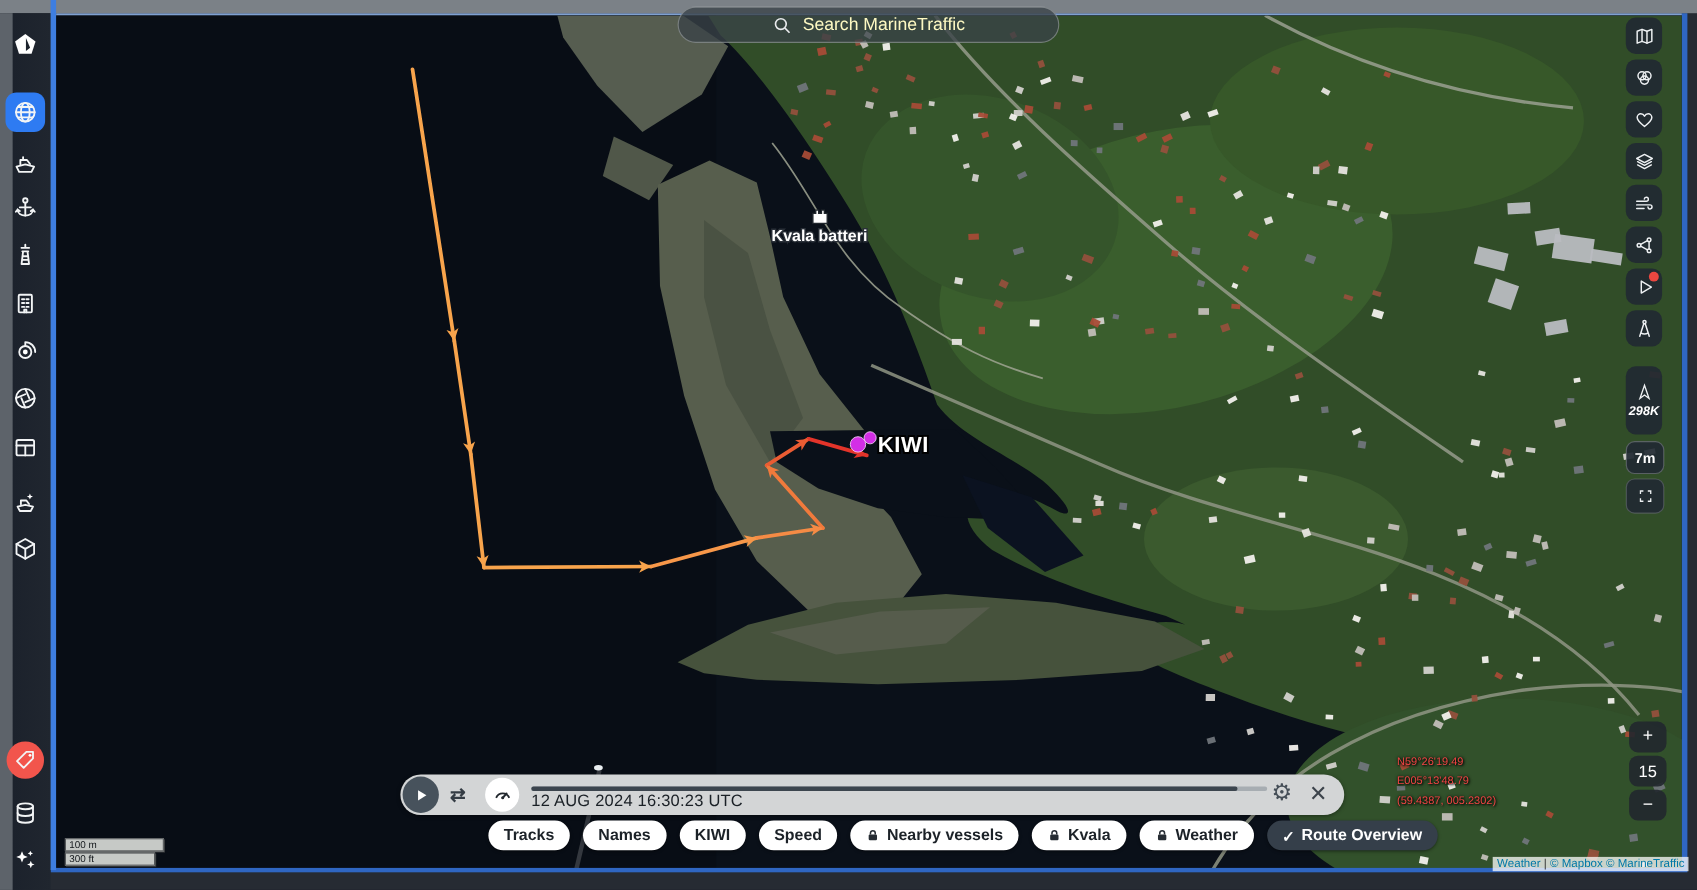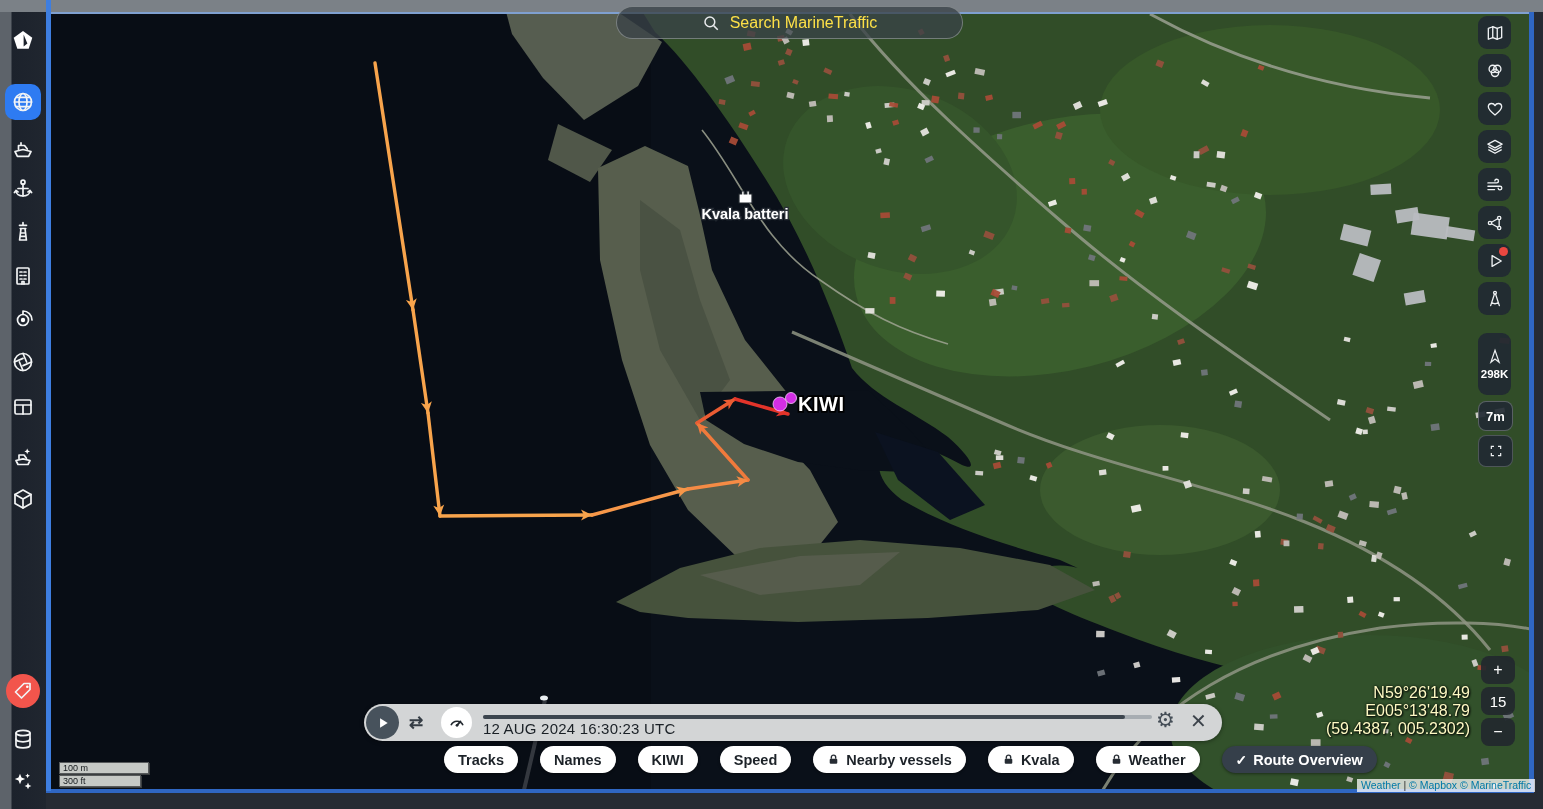--- a/index.html
+++ b/index.html
@@ -18,44 +18,44 @@
   .side-item.promo{left:6px;width:34px;height:34px;background:#f2554c;border-radius:50%;}
   .blue-divider{position:absolute;left:46px;top:0;width:5px;height:791px;background:#3e7ee0;z-index:5;}
   .map-frame{position:absolute;left:51px;top:12px;width:1478px;height:777px;z-index:1;
     border-top:2px solid #7fa0d0;background:#0a1019;overflow:hidden;}
   .frame-right{position:absolute;left:1529px;top:12px;width:5px;height:779px;background:#2f66c2;z-index:2;}
   .frame-bottom{position:absolute;left:46px;top:789px;width:1488px;height:4px;background:#2f66c2;z-index:2;}
   #terrain{position:absolute;left:0;top:0;}
   
   .search-bar{position:absolute;left:616px;top:6px;width:345px;height:31px;z-index:6;
     background:rgba(58,66,72,.78);border:1px solid rgba(255,255,255,.3);border-radius:17px;
-    display:flex;align-items:center;justify-content:center;gap:10px;color:#fde047;font-size:16px;}
+    display:flex;align-items:center;justify-content:center;gap:10px;color:#fef9c3;font-size:16px;}
   .search-bar svg{width:18px;height:18px;stroke:#e8eaec;stroke-width:2;fill:none;}
   
   .tool-btn{position:absolute;left:1478px;width:33px;height:33px;background:rgba(33,41,50,.92);
     border-radius:9px;display:flex;align-items:center;justify-content:center;z-index:6;}
   .tool-btn svg{width:20px;height:20px;stroke:#eef1f3;stroke-width:1.6;fill:none;stroke-linecap:round;stroke-linejoin:round;}
   .red-dot{position:absolute;right:3px;top:3px;width:9px;height:9px;border-radius:50%;background:#ea4740;}
   .count-panel{position:absolute;left:1478px;top:333px;width:33px;height:62px;background:rgba(33,41,50,.92);
     border-radius:9px;z-index:6;display:flex;flex-direction:column;align-items:center;justify-content:center;color:#fff;}
   .count-panel svg{width:18px;height:18px;stroke:#eef1f3;stroke-width:1.6;fill:none;}
-  .count-panel .cnt{font-size:11.5px;font-weight:bold;margin-top:2px;}
+  .count-panel .cnt{font-size:11.5px;font-weight:bold;margin-top:2px;font-style:italic;}
   .depth-btn{position:absolute;left:1478px;top:401px;width:33px;height:28px;background:rgba(33,41,50,.92);
     border-radius:8px;z-index:6;color:#fff;font-size:13px;font-weight:bold;display:flex;align-items:center;justify-content:center;border:1px solid rgba(255,255,255,.25);}
   .fs-btn{position:absolute;left:1478px;top:435px;width:33px;height:30px;background:rgba(33,41,50,.92);
     border-radius:8px;z-index:6;display:flex;align-items:center;justify-content:center;border:1px solid rgba(255,255,255,.2);}
   .fs-btn svg{width:16px;height:16px;stroke:#eef1f3;stroke-width:1.8;fill:none;}
   
   .zoom-ctl{position:absolute;left:1481px;top:656px;width:34px;z-index:6;display:flex;flex-direction:column;gap:3px;}
   .zoom-ctl div{height:28px;background:rgba(33,39,46,.9);border-radius:8px;color:#fff;
     display:flex;align-items:center;justify-content:center;font-size:16px;}
   .zoom-ctl .lvl{font-size:15px;}
   
-  .coords{position:absolute;left:1270px;top:684px;width:200px;text-align:right;z-index:6;color:#fef9c3;
-    font-size:16px;line-height:18px;text-shadow:0 0 3px #000,1px 1px 2px #000;}
+  .coords{position:absolute;left:1270px;top:684px;width:200px;z-index:6;color:#ef4444;
+    font-size:10px;line-height:18px;text-shadow:0 0 3px #000,1px 1px 2px #000;}
   .scale-box{position:absolute;left:59px;top:762px;z-index:6;font-size:9px;color:#14181c;}
   .scale-box .bar{background:#c6c9c6;border:1px solid #56595b;padding:0 3px;height:10px;line-height:10px;margin-bottom:1px;box-shadow:1px 1px 0 #3a3d3f;}
   .scale-box .metric{width:82px;}
   .scale-box .imperial{width:74px;}
   .attribution{position:absolute;left:1357px;top:779px;height:13px;z-index:6;background:rgba(255,255,255,.75);
     font-size:10.5px;line-height:13px;padding:0 4px;color:#333;white-space:nowrap;}
   .attribution span.link{color:#0078a8;}
   
   .playback{position:absolute;left:364px;top:704px;width:858px;height:37px;background:#d3d5d6;
     border-radius:19px;z-index:6;box-shadow:0 1px 4px rgba(0,0,0,.4);}
@@ -65,21 +65,21 @@
   .swap-icon{position:absolute;left:45px;top:8px;font-size:17px;color:#343c44;font-weight:bold;}
   .speed-btn{position:absolute;left:77px;top:3px;width:31px;height:31px;border-radius:50%;background:#fff;
     display:flex;align-items:center;justify-content:center;}
   .speed-btn svg{width:22px;height:22px;}
   .progress{position:absolute;left:119px;top:11px;width:669px;height:4px;border-radius:2px;background:#a7adb2;}
   .progress .fill{height:4px;border-radius:2px;background:#3c454e;}
   .timestamp{position:absolute;left:119px;top:16px;font-size:15px;font-weight:normal;color:#1a2026;letter-spacing:.2px;}
   .gear-btn{position:absolute;left:792px;top:4px;font-size:21px;color:#454e57;}
   .close-btn{position:absolute;left:826px;top:5px;font-size:20px;color:#3c434b;}
   
-  .toggles{position:absolute;left:444px;top:746px;z-index:6;display:flex;gap:22px;}
+  .toggles{position:absolute;left:444px;top:746px;z-index:6;display:flex;gap:12px;}
   .pill{height:27px;background:#fff;border-radius:14px;display:flex;align-items:center;gap:6px;
     padding:0 14px;font-size:14.5px;font-weight:bold;color:#1c2228;box-shadow:0 1px 3px rgba(0,0,0,.45);white-space:nowrap;}
   .pill svg{width:13px;height:13px;}
   .pill.dark{background:#353f4a;color:#fff;}
   .pill.dark .chk{font-size:14px;}
 </style>
 </head>
 <body>
 
 <div class="top-strip"></div>

